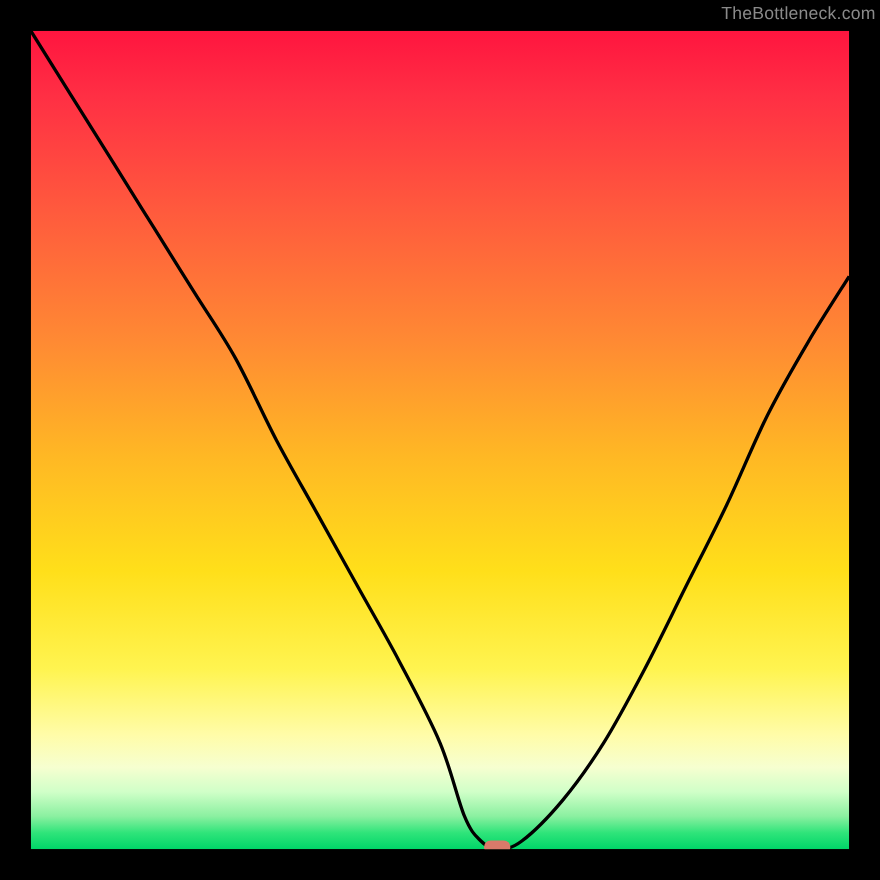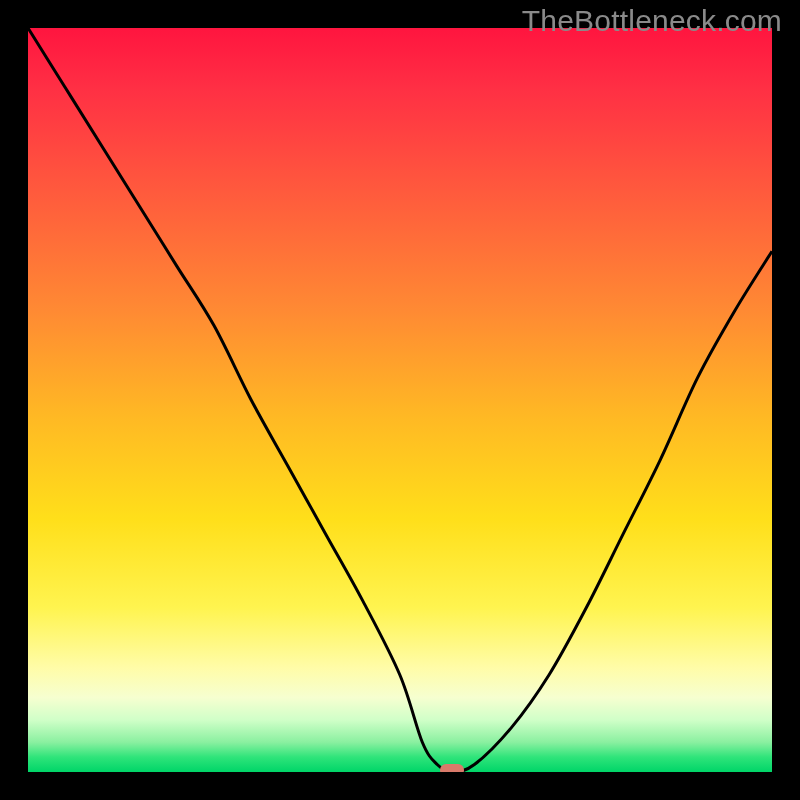--- a/index.html
+++ b/index.html
@@ -13,23 +13,23 @@
   }
   .frame {
     position: relative;
     width: 800px;
     height: 800px;
     background: #000;
   }
   .watermark {
     position: absolute;
     top: 4px;
-    right: 18px;
+    right: 4px;
     color: #8a8a8a;
-    font-size: 30px;
+    font-size: 16px;
     font-weight: 500;
     letter-spacing: 0.2px;
     z-index: 5;
   }
   .plot {
     position: absolute;
     left: 28px;
     top: 28px;
     width: 744px;
     height: 744px;

